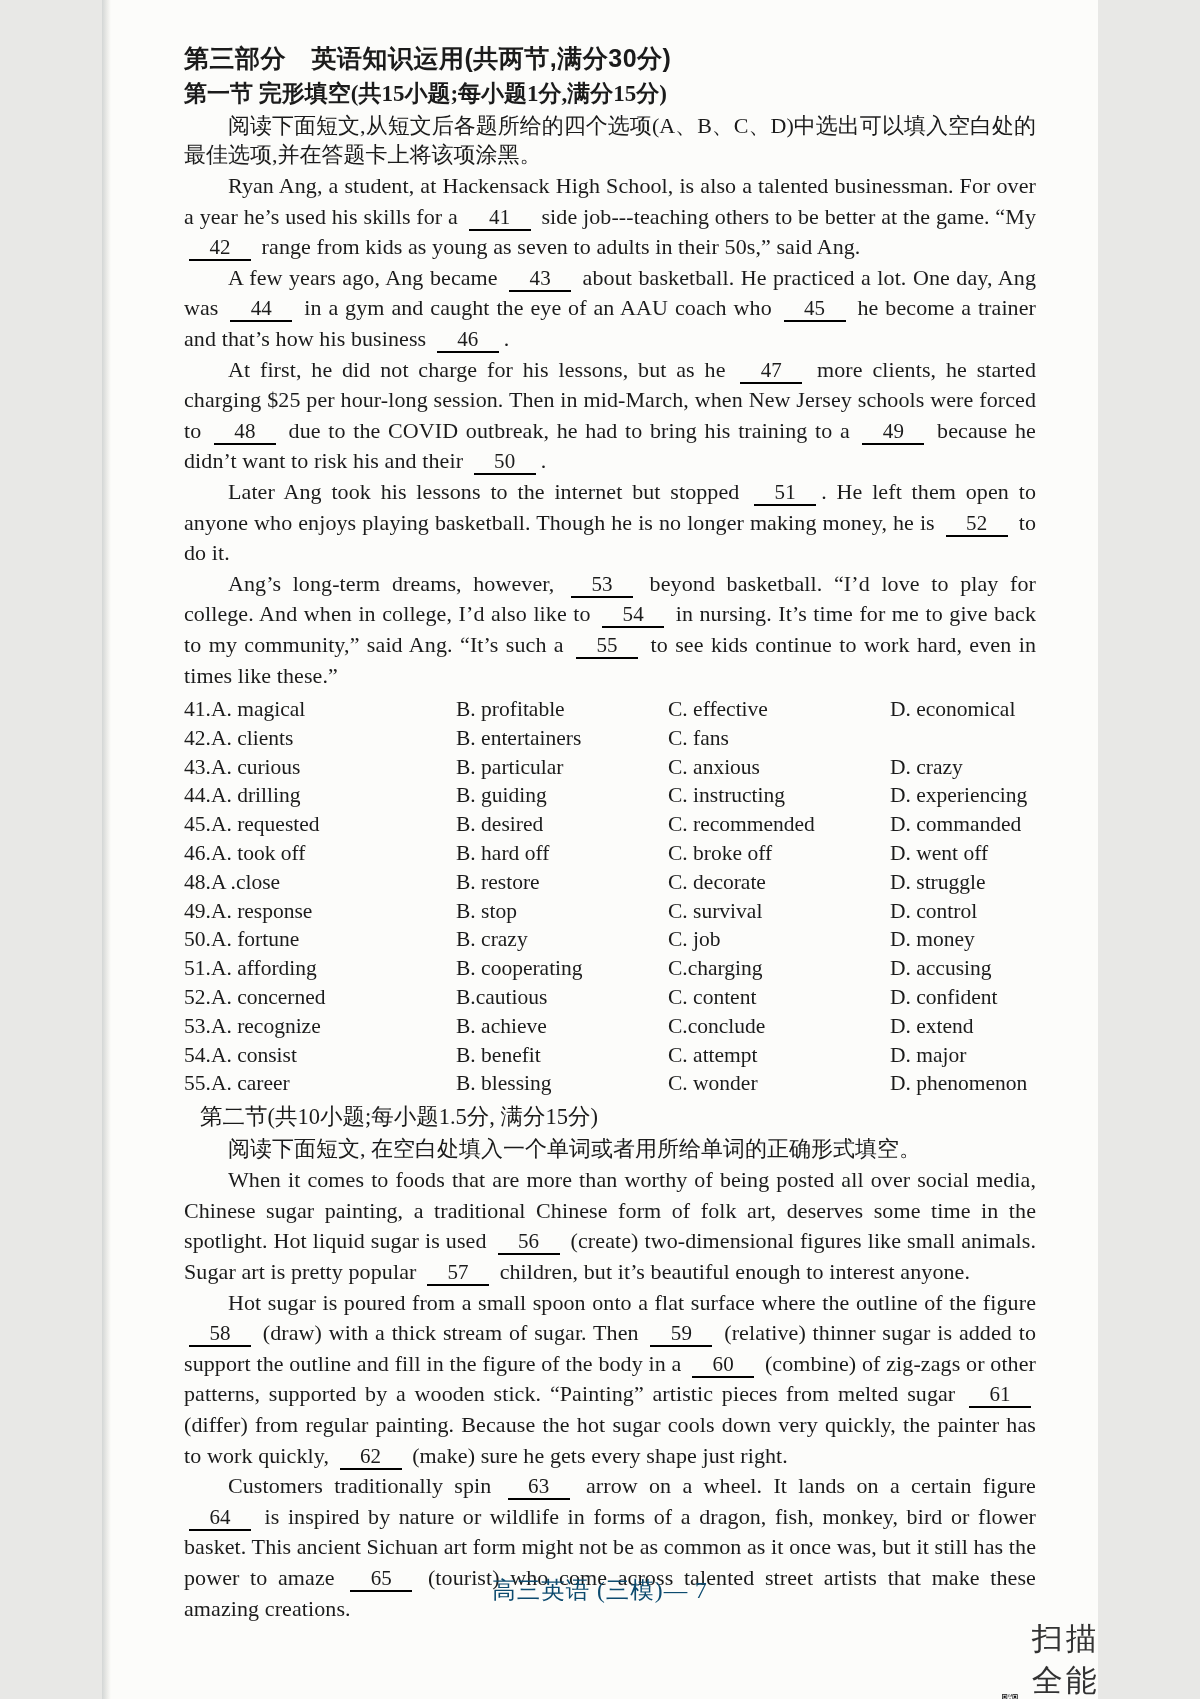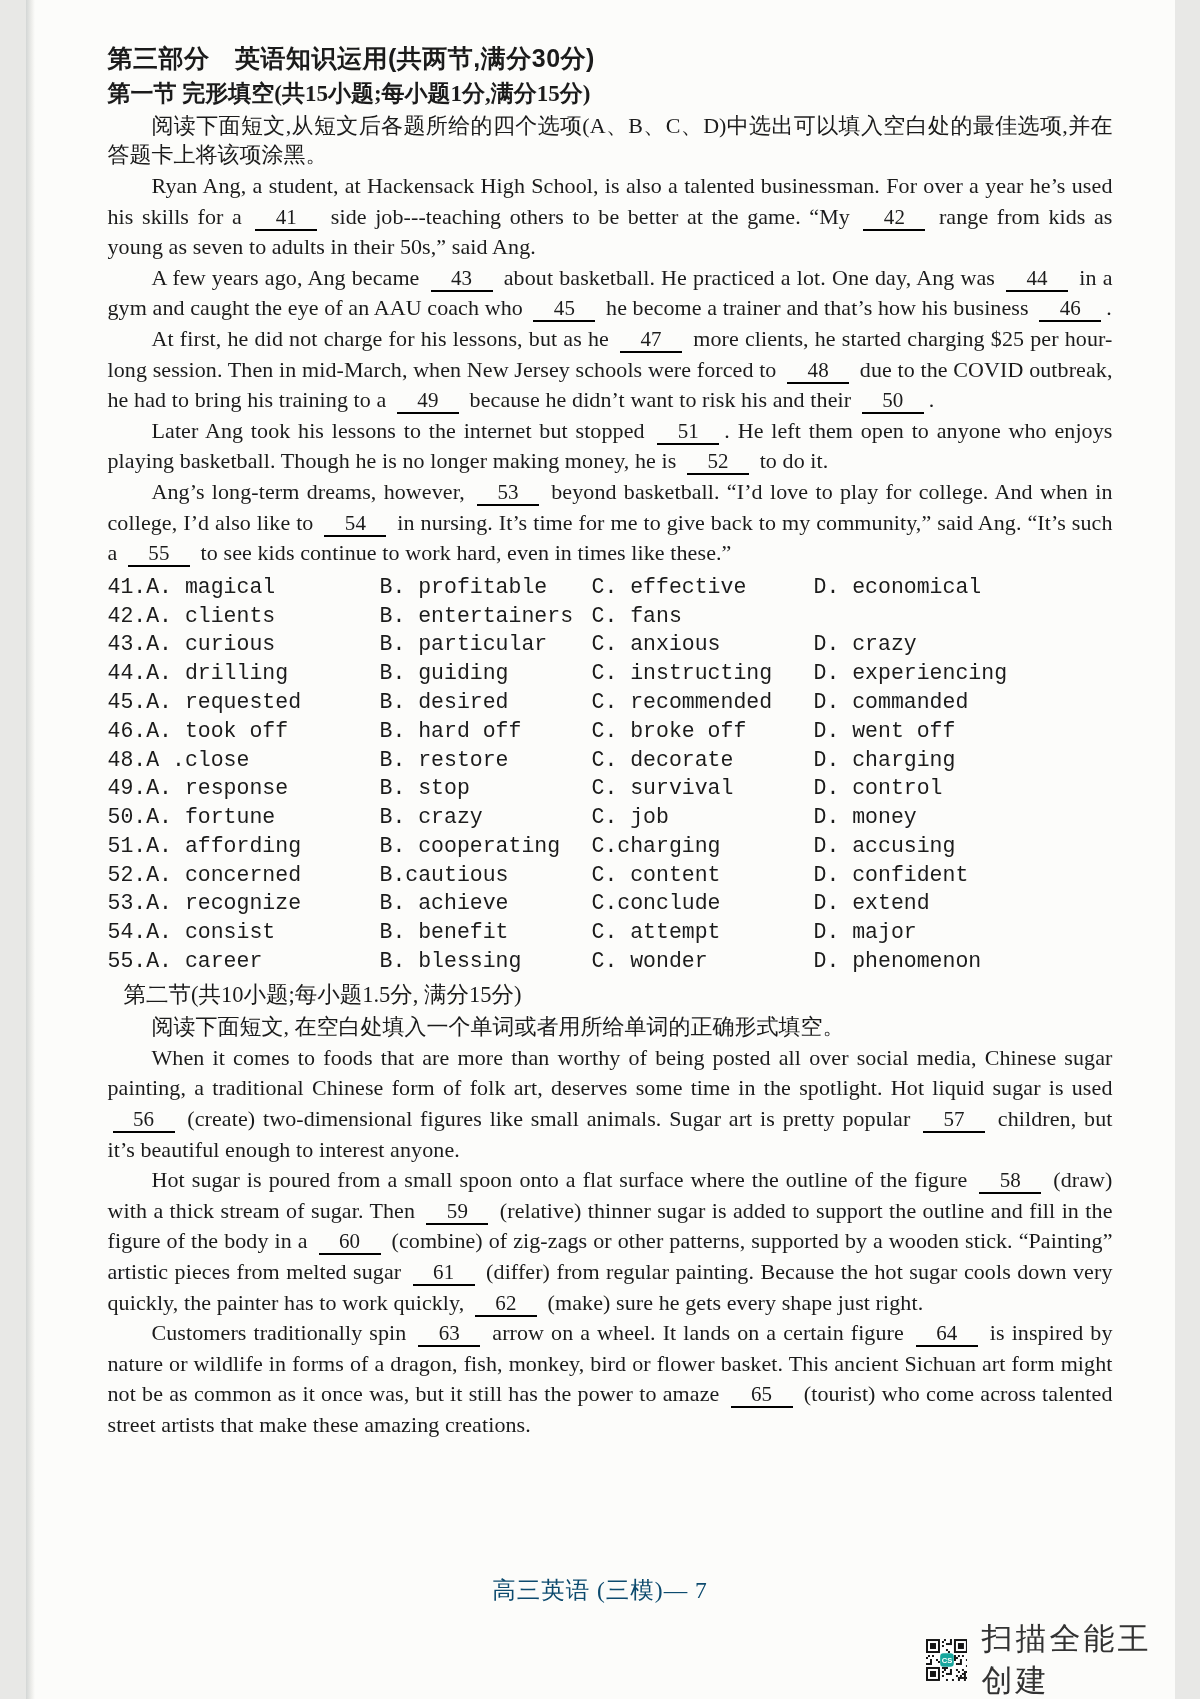--- a/index.html
+++ b/index.html
@@ -1,17 +1,17 @@
 <!DOCTYPE html>
 <html><head>
 <meta charset="utf-8">
 <style>
   html,body{margin:0;padding:0;background:#e8e8e6;}
   .page{
-    position:relative;width:1149px;height:1699px;margin:0 auto;
+    position:relative;width:996px;height:1699px;margin:0 auto;
     background:#fcfcfa;overflow:hidden;color:#1b1b1b;
     font-family:"Liberation Serif","DejaVu Serif",serif;
   }
   .scan-edge{
     position:absolute;left:0;top:0;width:9px;height:100%;
     background:linear-gradient(to right,#d3d6d5,#ededea 60%,rgba(255,255,255,0));
   }
   .content{position:absolute;left:82px;right:62px;top:42px;}
   .part-title{
     font-family:"Liberation Sans","DejaVu Sans",sans-serif;
@@ -24,21 +24,21 @@
   .passage{margin:2px 0 0;}
   .passage p{
     margin:0;font-size:22px;line-height:30.6px;text-indent:2em;text-align:justify;
     letter-spacing:.1px;
   }
   .blank{
     display:inline-block;min-width:52px;padding:0 5px 1px;margin:0 5px;
     text-align:center;border-bottom:2px solid #000000;line-height:1.05;
     font-size:21px;text-indent:0;
   }
-  .options{margin:4px 0 2px;font-family:Liberation Mono, monospace;}
+  .options{margin:4px 0 2px;}
   .opt-row{
     display:grid;grid-template-columns:272px 212px 222px 1fr;
     font-size:21.5px;line-height:28.8px;
   }
   .opt-row span{white-space:nowrap;overflow:hidden;}
   .sec2{margin-top:4px;font-weight:500;font-size:22.5px;margin-left:16px;}
   .footer{
     position:absolute;top:1574px;left:0;width:100%;
     text-align:center;font-size:23.5px;letter-spacing:1px;color:#0c4a6e;
   }
@@ -105,21 +105,21 @@
         <div class="opt-row">
           <span>46.A. took off</span>
           <span>B. hard off</span>
           <span>C. broke off</span>
           <span>D. went off</span>
         </div>
         <div class="opt-row">
           <span>48.A .close</span>
           <span>B. restore</span>
           <span>C. decorate</span>
-          <span>D. charging</span>
+          <span>D. struggle</span>
         </div>
         <div class="opt-row">
           <span>49.A. response</span>
           <span>B.  stop</span>
           <span>C. survival</span>
           <span>D. control</span>
         </div>
         <div class="opt-row">
           <span>50.A. fortune</span>
           <span>B. crazy</span>

